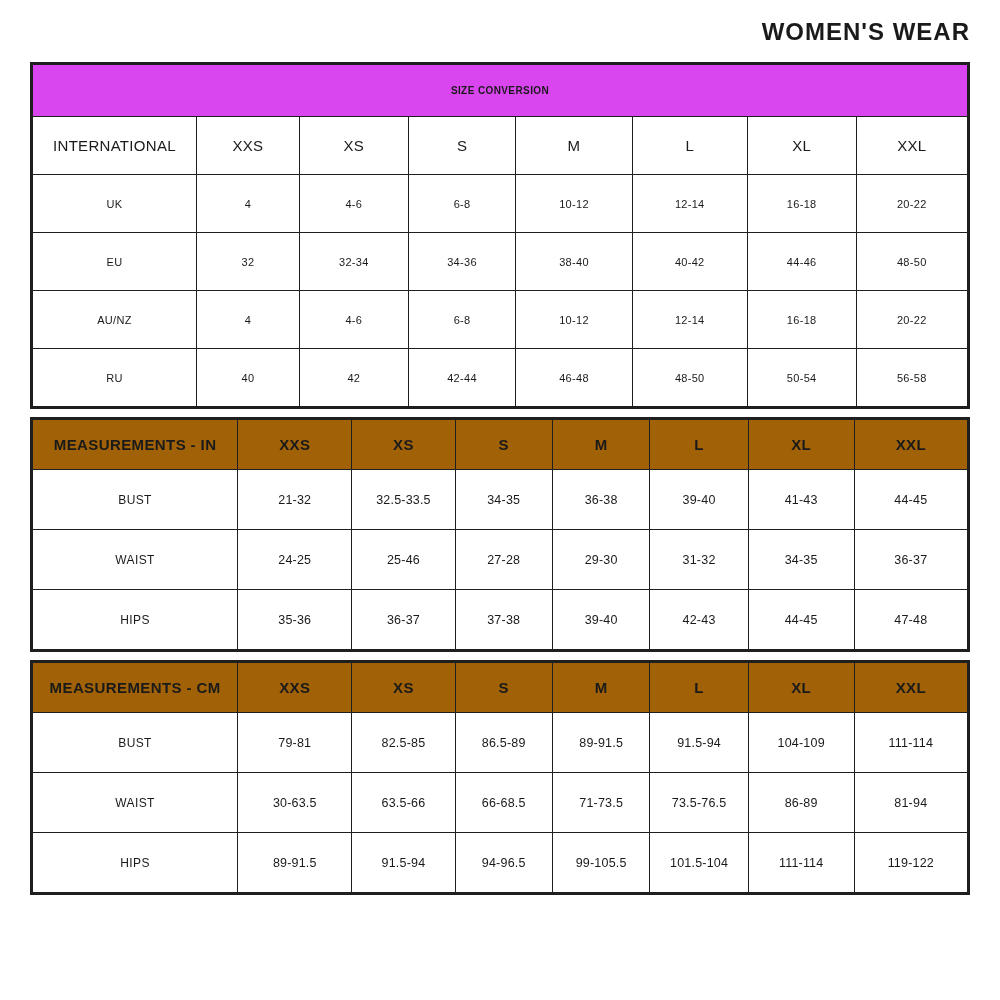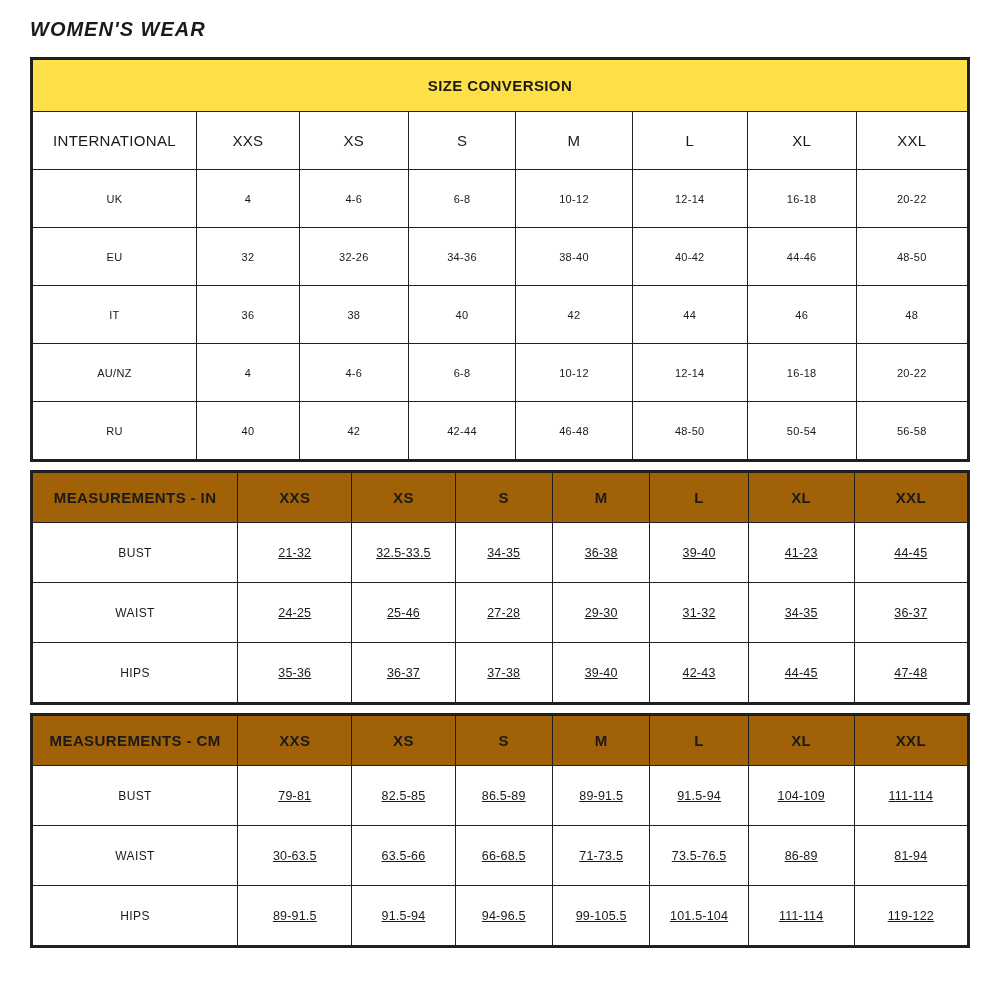--- a/index.html
+++ b/index.html
@@ -9,63 +9,62 @@
     width: 1000px;
     font-family: "Liberation Sans", sans-serif;
     color: #1a1a1a;
   }
   .page {
     width: 940px;
     margin: 0 auto;
     padding-top: 12px;
   }
   .page-title {
-    text-align: left;
-    font-size: 20px;
+    text-align: right;
+    font-size: 24px;
     font-weight: bold;
     letter-spacing: 1px;
     margin: 6px 0 16px 0;
-    font-style: italic;
   }
   table {
     width: 940px;
     border-collapse: collapse;
     table-layout: fixed;
     margin: 0 0 8px 0;
     border: 3px solid #1f1f1f;
   }
   td, th {
     border: 1.5px solid #1f1f1f;
     text-align: center;
     vertical-align: middle;
     padding: 0;
     overflow: hidden;
     white-space: nowrap;
   }
   
   .t1 .banner-row th {
     height: 51px;
-    background: #fde047;
-    font-size: 15px;
+    background: #d946ef;
+    font-size: 10px;
     font-weight: bold;
     letter-spacing: 0.4px;
   }
   .t1 .col-row td { height: 57px; font-size: 15px; letter-spacing: 0.3px; margin-top: 36px; }
   .t1 .data-row td { height: 57px; font-size: 11px; letter-spacing: 0.3px; }
   
   .t2 .head-row th {
     height: 49px;
     background: #a16207;
     font-size: 15px;
     font-weight: bold;
     letter-spacing: 0.4px;
   }
   .t2 .data-row td { height: 59px; }
   .t2 .data-row td.row-label { font-size: 12px; letter-spacing: 0.4px; }
-  .t2 .data-row td.val { font-size: 12.5px; letter-spacing: 0.2px; text-decoration: underline; }
+  .t2 .data-row td.val { font-size: 12.5px; letter-spacing: 0.2px; }
 </style>
 </head>
 <body>
 
 <div class="page">
 
   <div class="page-title">WOMEN'S WEAR</div>
 
   <table class="t1">
     <colgroup>
@@ -100,36 +99,26 @@
           <td class="val">4-6</td>
           <td class="val">6-8</td>
           <td class="val">10-12</td>
           <td class="val">12-14</td>
           <td class="val">16-18</td>
           <td class="val">20-22</td>
         </tr>
         <tr class="data-row">
           <td class="row-label">EU</td>
           <td class="val">32</td>
-          <td class="val">32-26</td>
+          <td class="val">32-34</td>
           <td class="val">34-36</td>
           <td class="val">38-40</td>
           <td class="val">40-42</td>
           <td class="val">44-46</td>
           <td class="val">48-50</td>
-        </tr>
-        <tr class="data-row">
-          <td class="row-label">IT</td>
-          <td class="val">36</td>
-          <td class="val">38</td>
-          <td class="val">40</td>
-          <td class="val">42</td>
-          <td class="val">44</td>
-          <td class="val">46</td>
-          <td class="val">48</td>
         </tr>
         <tr class="data-row">
           <td class="row-label">AU/NZ</td>
           <td class="val">4</td>
           <td class="val">4-6</td>
           <td class="val">6-8</td>
           <td class="val">10-12</td>
           <td class="val">12-14</td>
           <td class="val">16-18</td>
           <td class="val">20-22</td>
@@ -171,21 +160,21 @@
       </tr>
     </tbody>
     <tbody id="min-body">
         <tr class="data-row">
           <td class="row-label">BUST</td>
           <td class="val">21-32</td>
           <td class="val">32.5-33.5</td>
           <td class="val">34-35</td>
           <td class="val">36-38</td>
           <td class="val">39-40</td>
-          <td class="val">41-23</td>
+          <td class="val">41-43</td>
           <td class="val">44-45</td>
         </tr>
         <tr class="data-row">
           <td class="row-label">WAIST</td>
           <td class="val">24-25</td>
           <td class="val">25-46</td>
           <td class="val">27-28</td>
           <td class="val">29-30</td>
           <td class="val">31-32</td>
           <td class="val">34-35</td>

